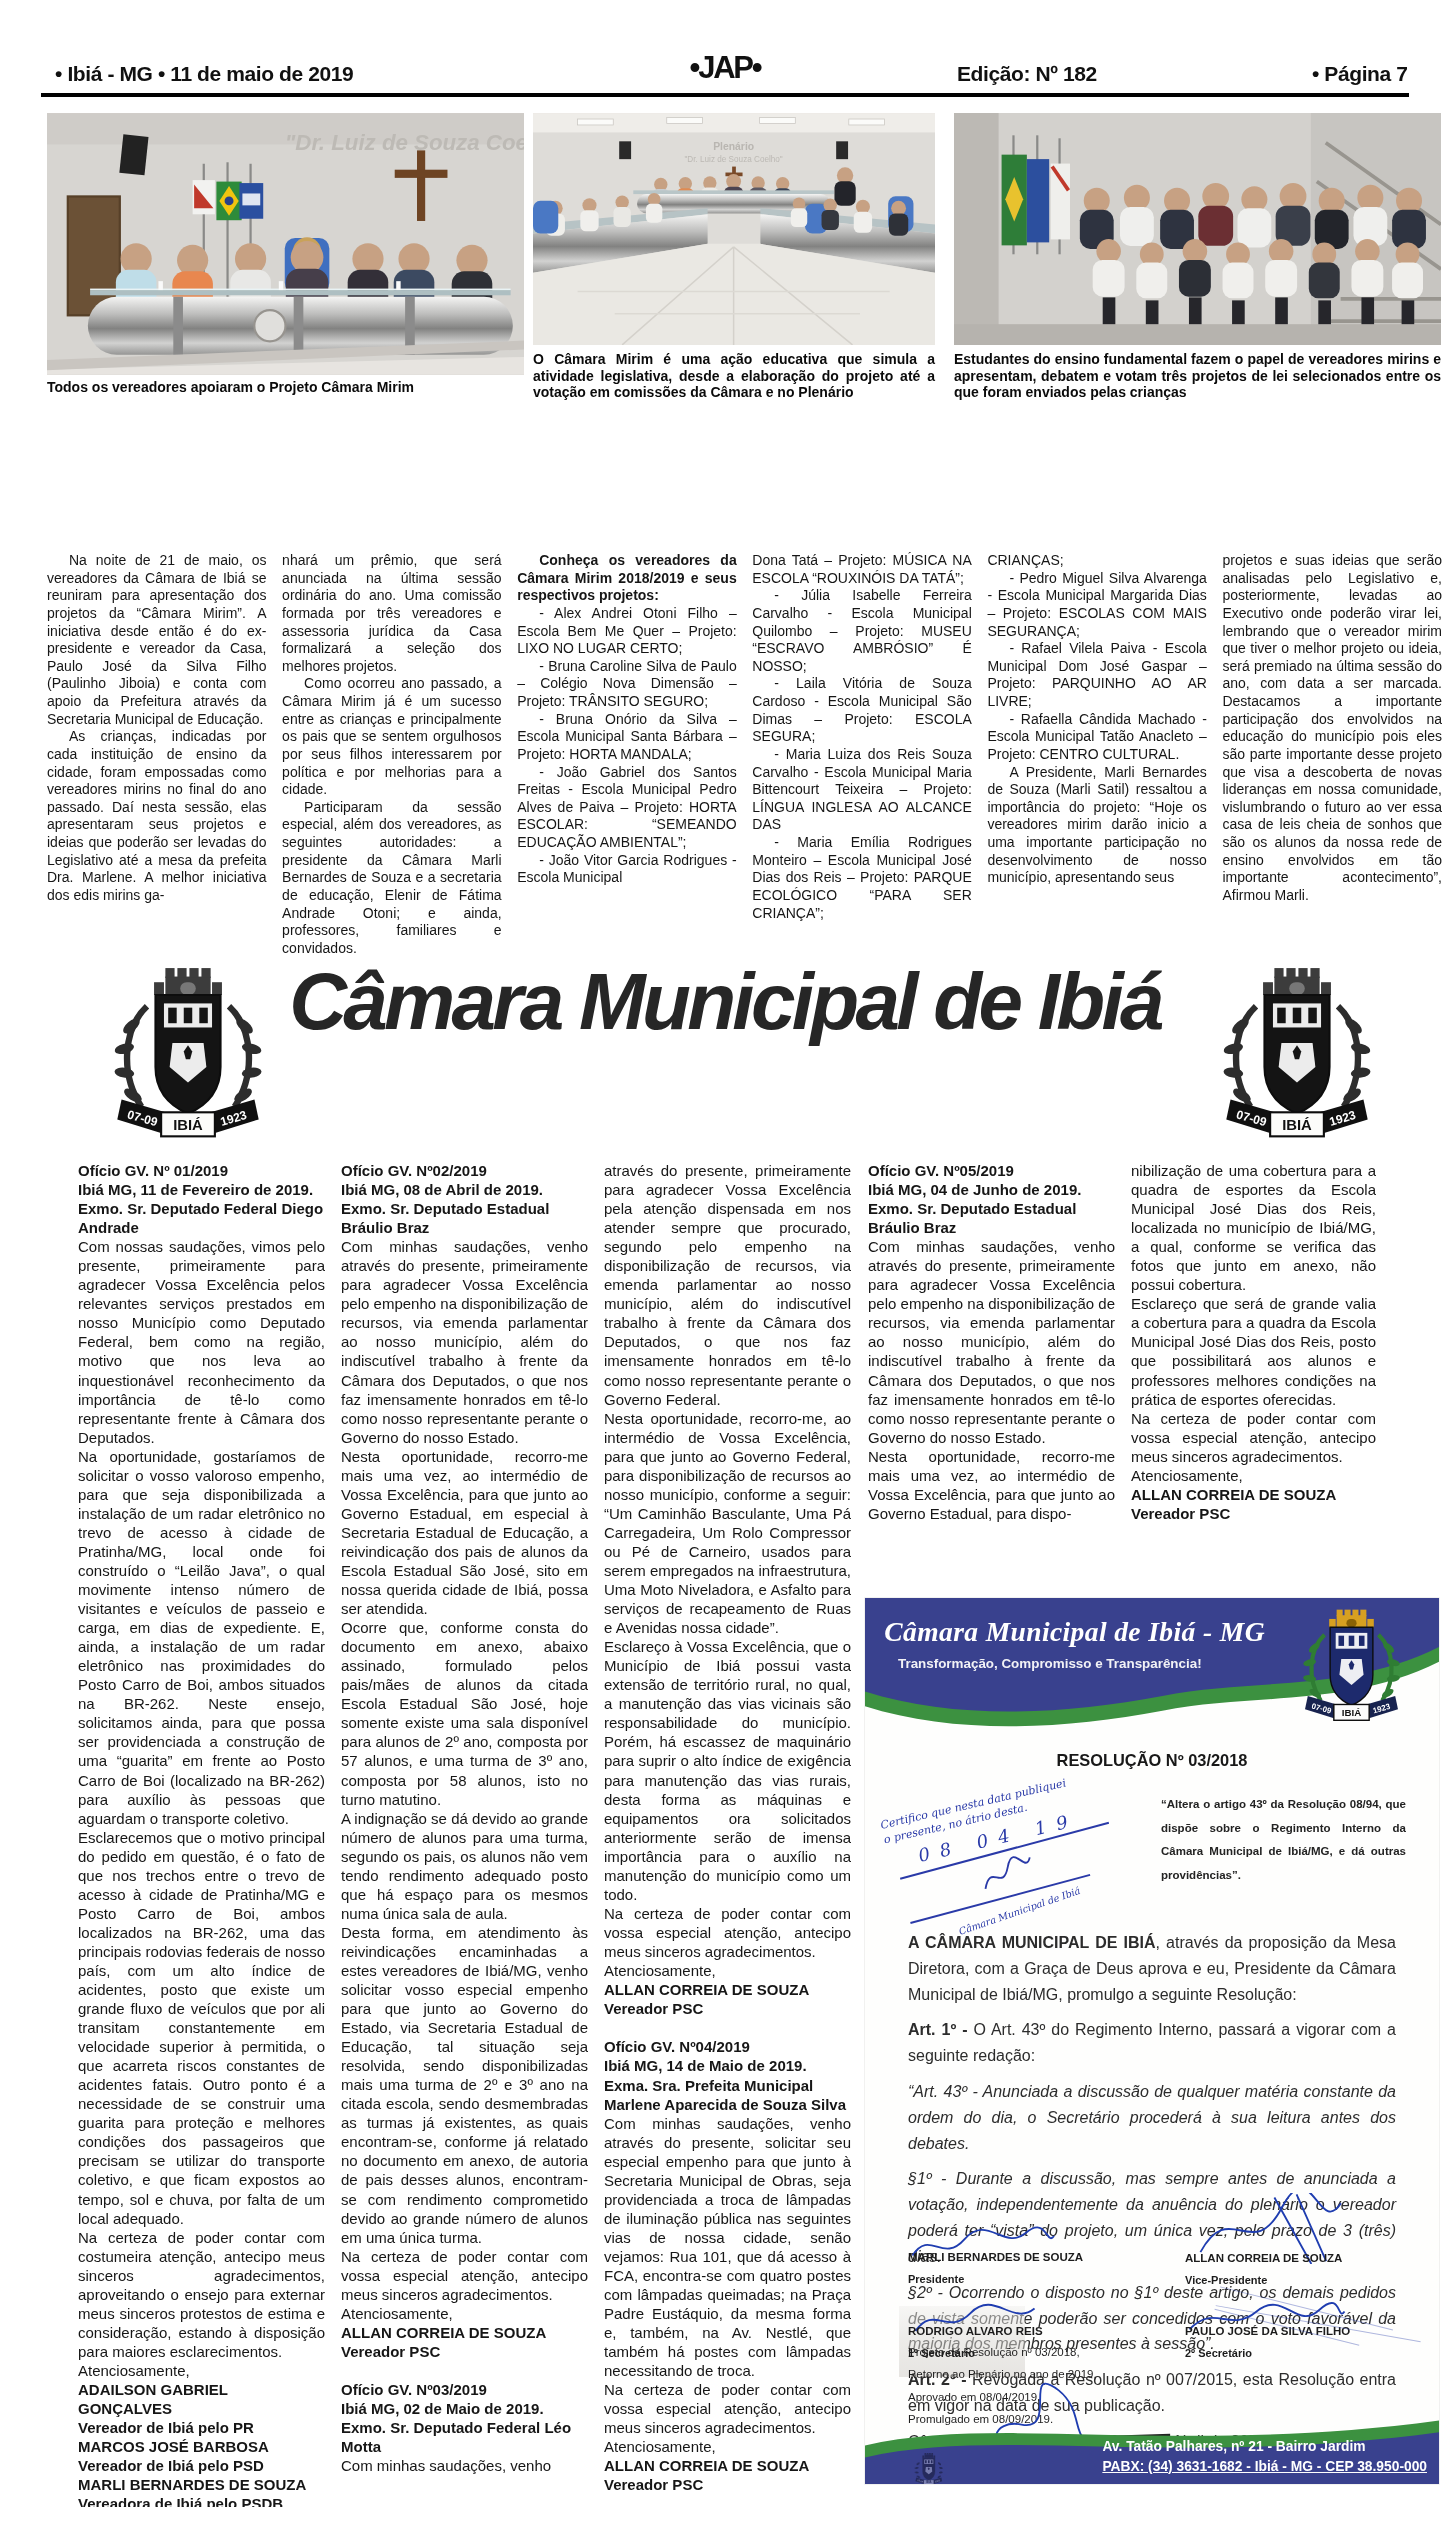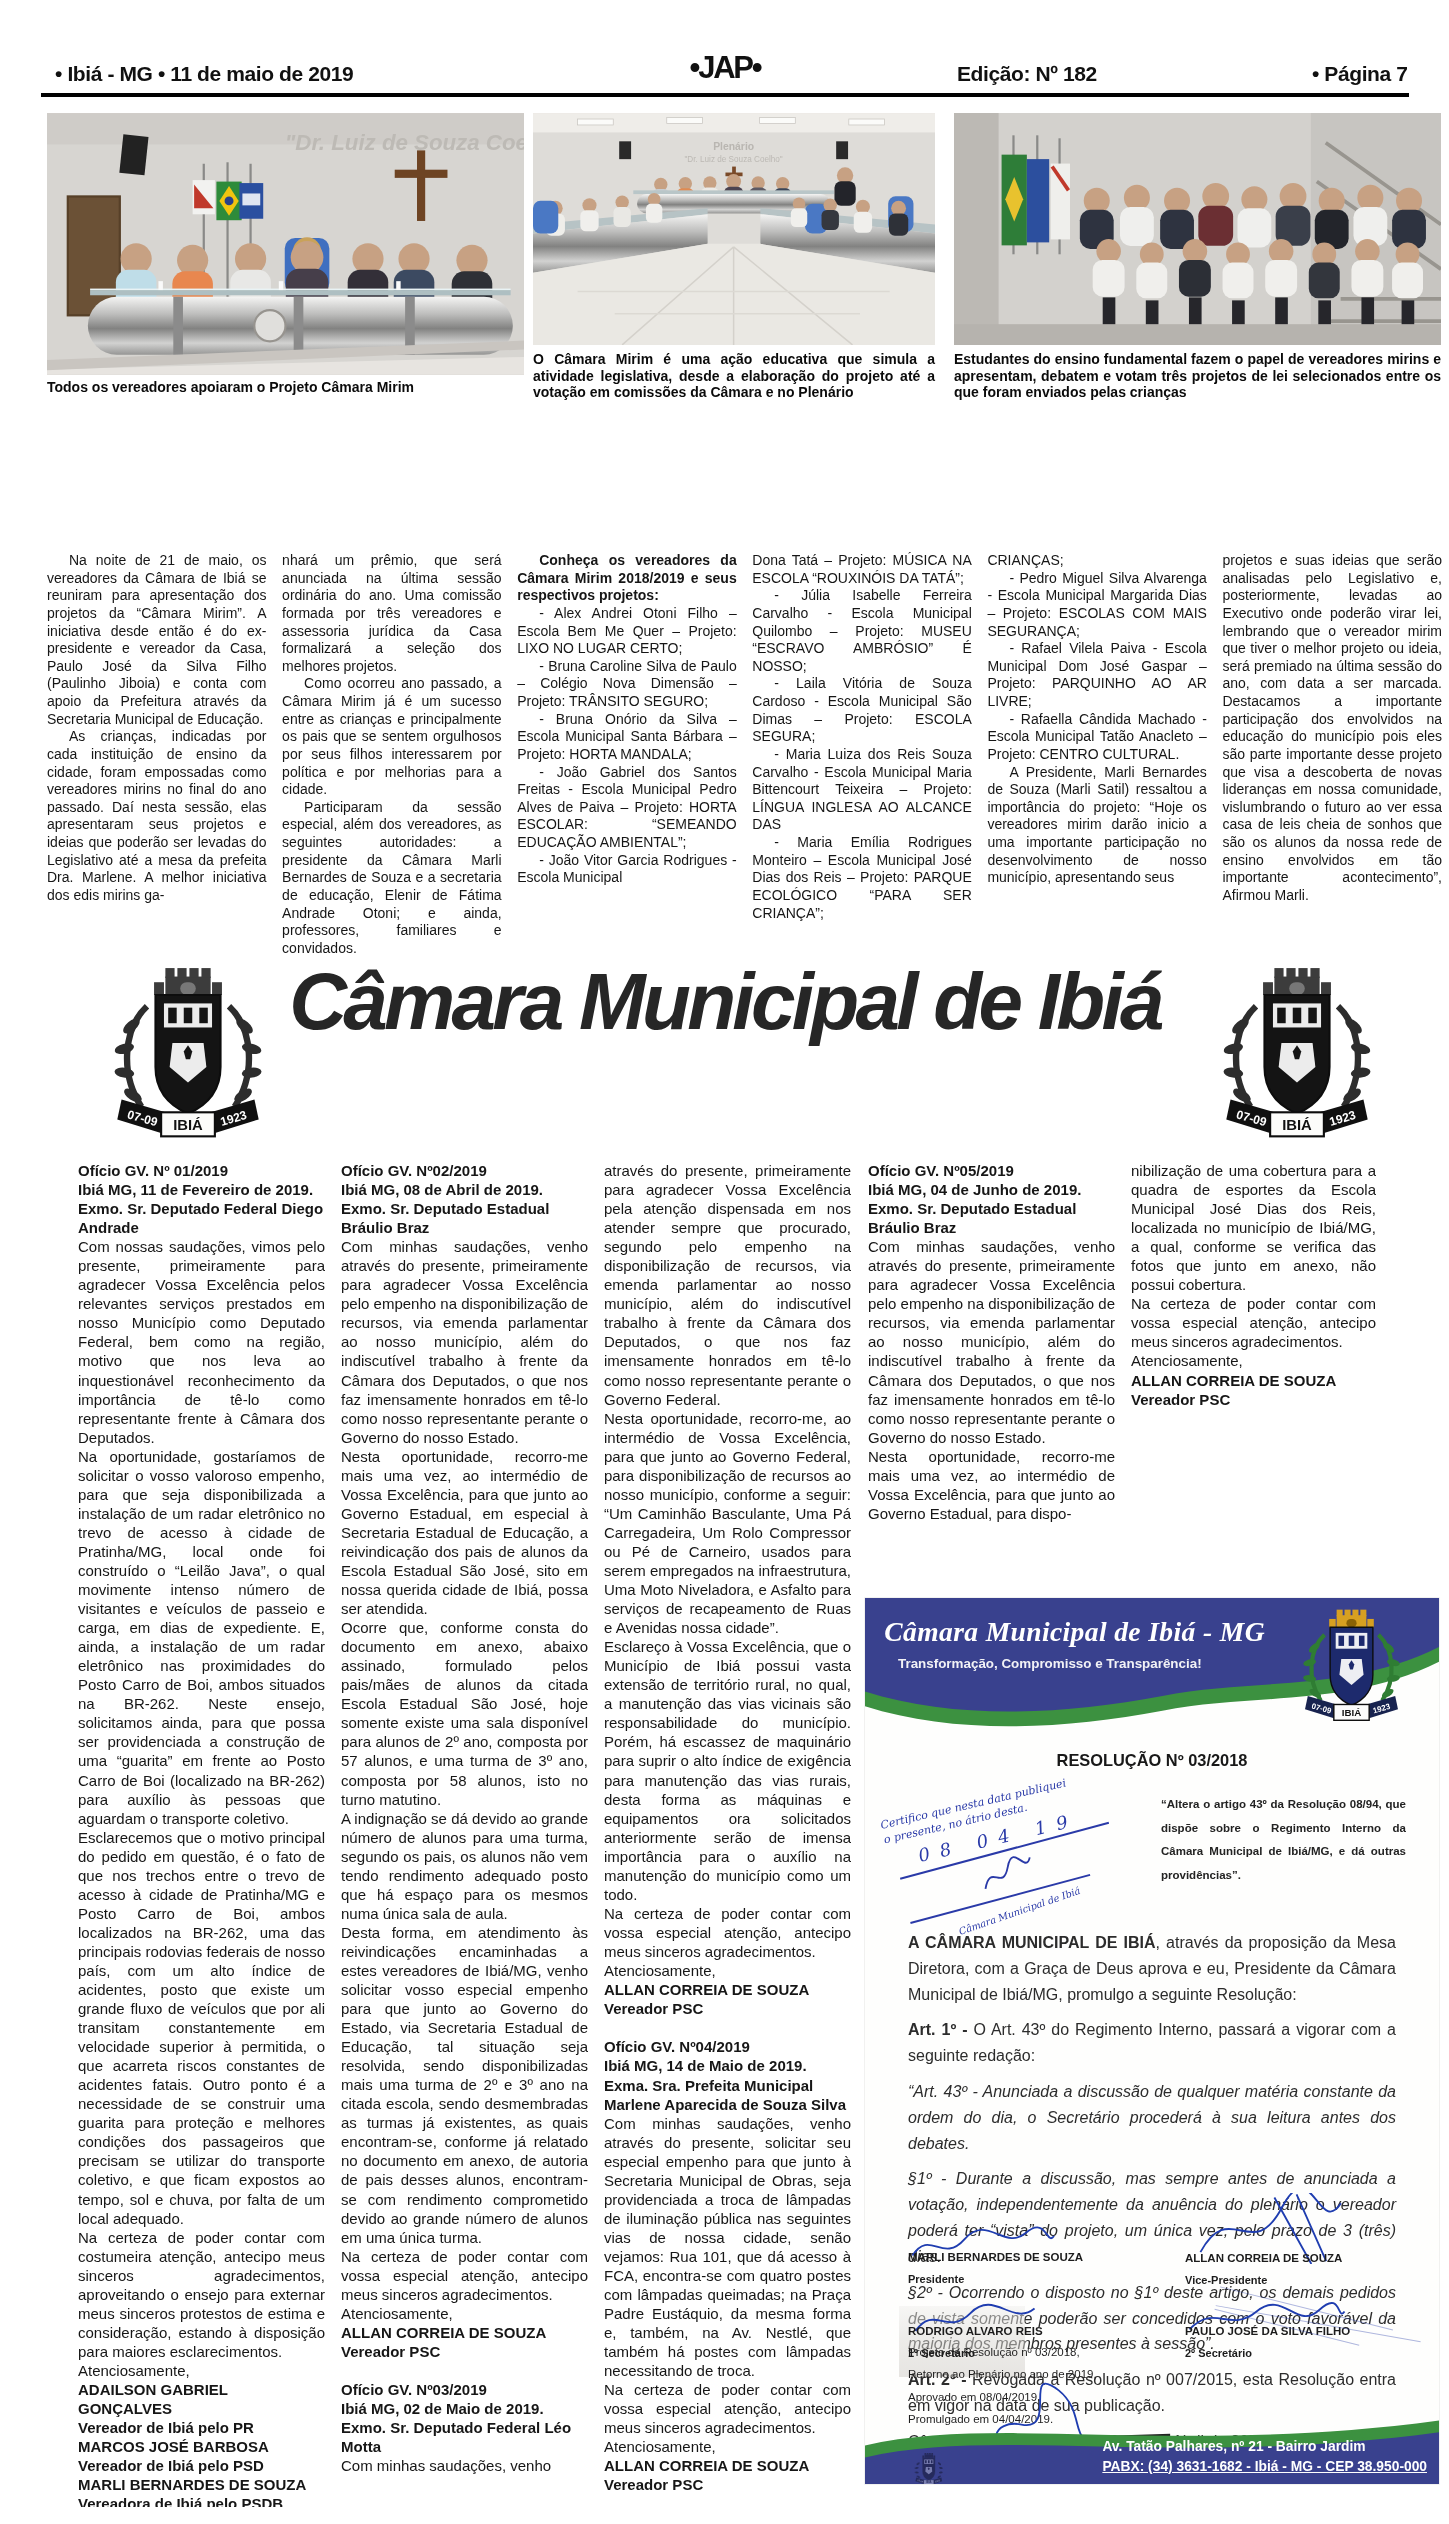--- a/index.html
+++ b/index.html
@@ -410,20 +410,21 @@
     </div>
   <div class="bcol bcol-4 textcol">
       <p class="s-h">Ofício GV. Nº05/2019</p>
       <p class="s-h">Ibiá MG, 04 de Junho de 2019.</p>
       <p class="s-h">Exmo. Sr. Deputado Estadual Bráulio Braz</p>
       <p class="s-p">Com minhas saudações, venho através do presente, primeiramente para agradecer Vossa Excelência pelo empenho na disponibilização de recursos, via emenda parlamentar ao nosso município, além do indiscutível trabalho à frente da Câmara dos Deputados, o que nos faz imensamente honrados em tê-lo como nosso representante perante o Governo do nosso Estado.</p>
       <p class="s-p">Nesta oportunidade, recorro-me mais uma vez, ao intermédio de Vossa Excelência, para que junto ao Governo Estadual, para dispo-</p>
     </div>
   <div class="bcol bcol-5 textcol">
       <p class="s-p">nibilização de uma cobertura para a quadra de esportes da Escola Municipal José Dias dos Reis, localizada no município de Ibiá/MG, a qual, conforme se verifica das fotos que junto em anexo, não possui cobertura.</p>
+      <p class="s-p">Esclareço que será de grande valia a cobertura para a quadra da Escola Municipal José Dias dos Reis, posto que possibilitará aos alunos e professores melhores condições na prática de esportes oferecidas.</p>
       <p class="s-p">Na certeza de poder contar com vossa especial atenção, antecipo meus sinceros agradecimentos.</p>
       <p class="s-p">Atenciosamente,</p>
       <p class="s-h">ALLAN CORREIA DE SOUZA</p>
       <p class="s-h">Vereador PSC</p>
     </div>
 
   <div class="resolution">
     <svg class="res-band" viewBox="0 0 772 178" preserveAspectRatio="none">
       <path d="M0,0 H772 V86 C648,148 520,128 400,152 C262,178 120,184 0,146 Z" fill="#3c9140"></path>
       <path d="M0,0 H772 V66 C648,128 520,108 400,132 C262,158 120,164 0,126 Z" fill="#39418e"></path>
@@ -488,21 +489,21 @@
         <path d="M6,38 C40,2 60,44 96,14 S150,40 180,12 S204,28 214,14" stroke="#1f3db0" stroke-width="2.5" fill="none"></path>
       </svg>
       <div class="name">PAULO JOSÉ DA SILVA FILHO</div>
       <div class="role">2º Secretário</div>
     </div>
 
     <div class="res-notes">
       <p>Projeto de Resolução nº 03/2018,</p>
       <p>Retorno ao Plenário no ano de 2019,</p>
       <p>Aprovado em 08/04/2019.</p>
-      <p>Promulgado em 04/04/2019.</p>
+      <p>Promulgado em 08/09/2019.</p>
     </div>
     <svg class="big-squiggle" width="208" height="112" viewBox="0 0 280 150">
       <path d="M60,130 C10,140 20,96 60,104 C110,114 60,20 110,58 C150,90 120,140 170,120" stroke="#1f3db0" stroke-width="2.5" fill="none"></path>
       <line x1="10" y1="126" x2="260" y2="118" stroke="#222" stroke-width="3"></line>
     </svg>
     <div class="ghost-stamp">
       <div class="gl"></div>
         <div class="gl gl2"></div>
         <div class="gl" style="width:149px"></div>
     </div>

